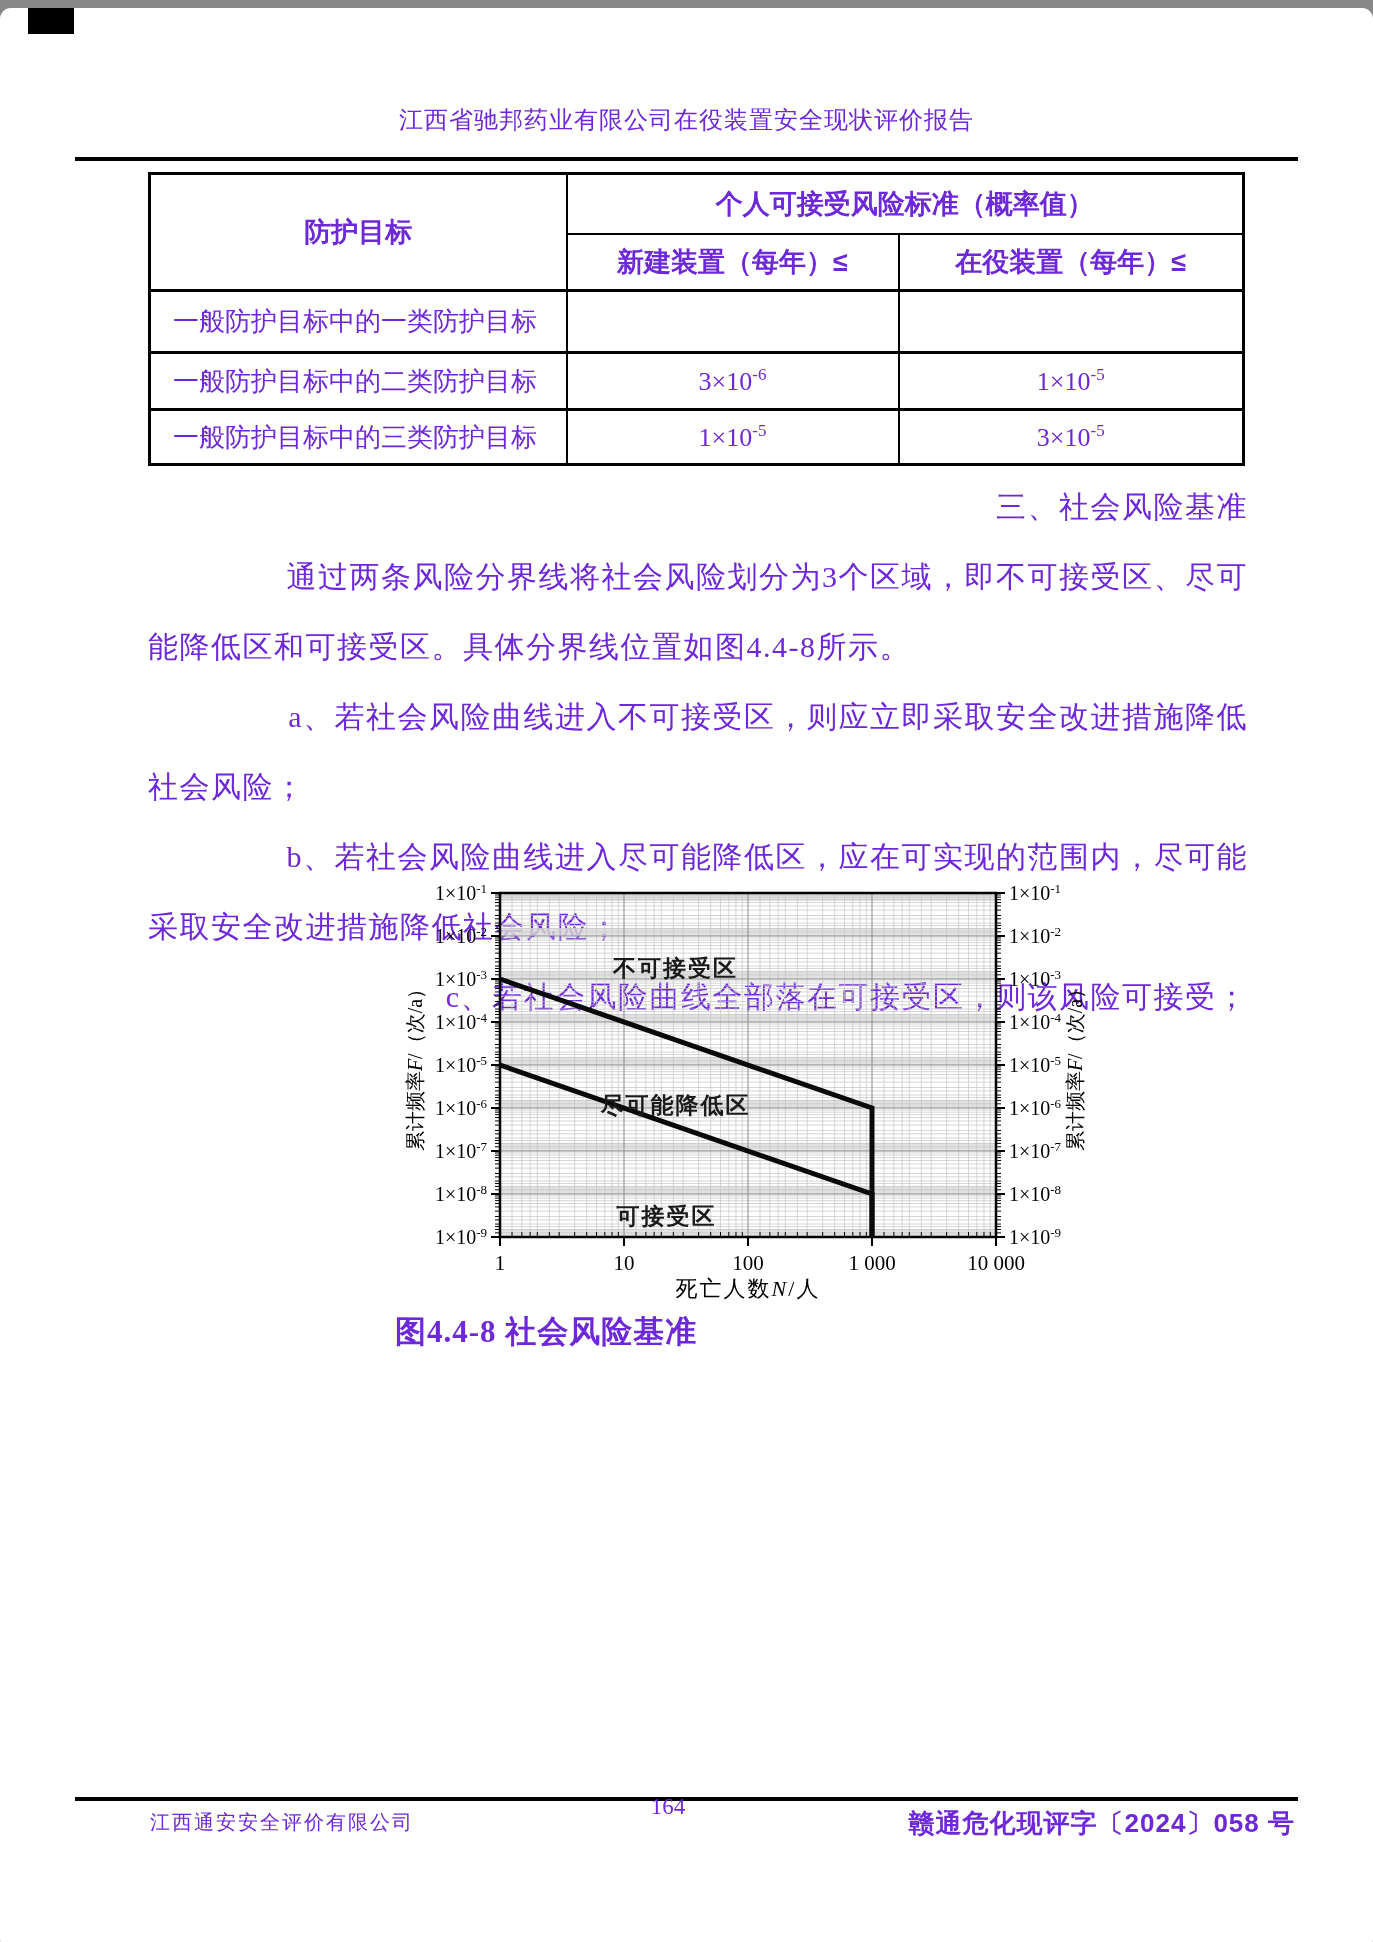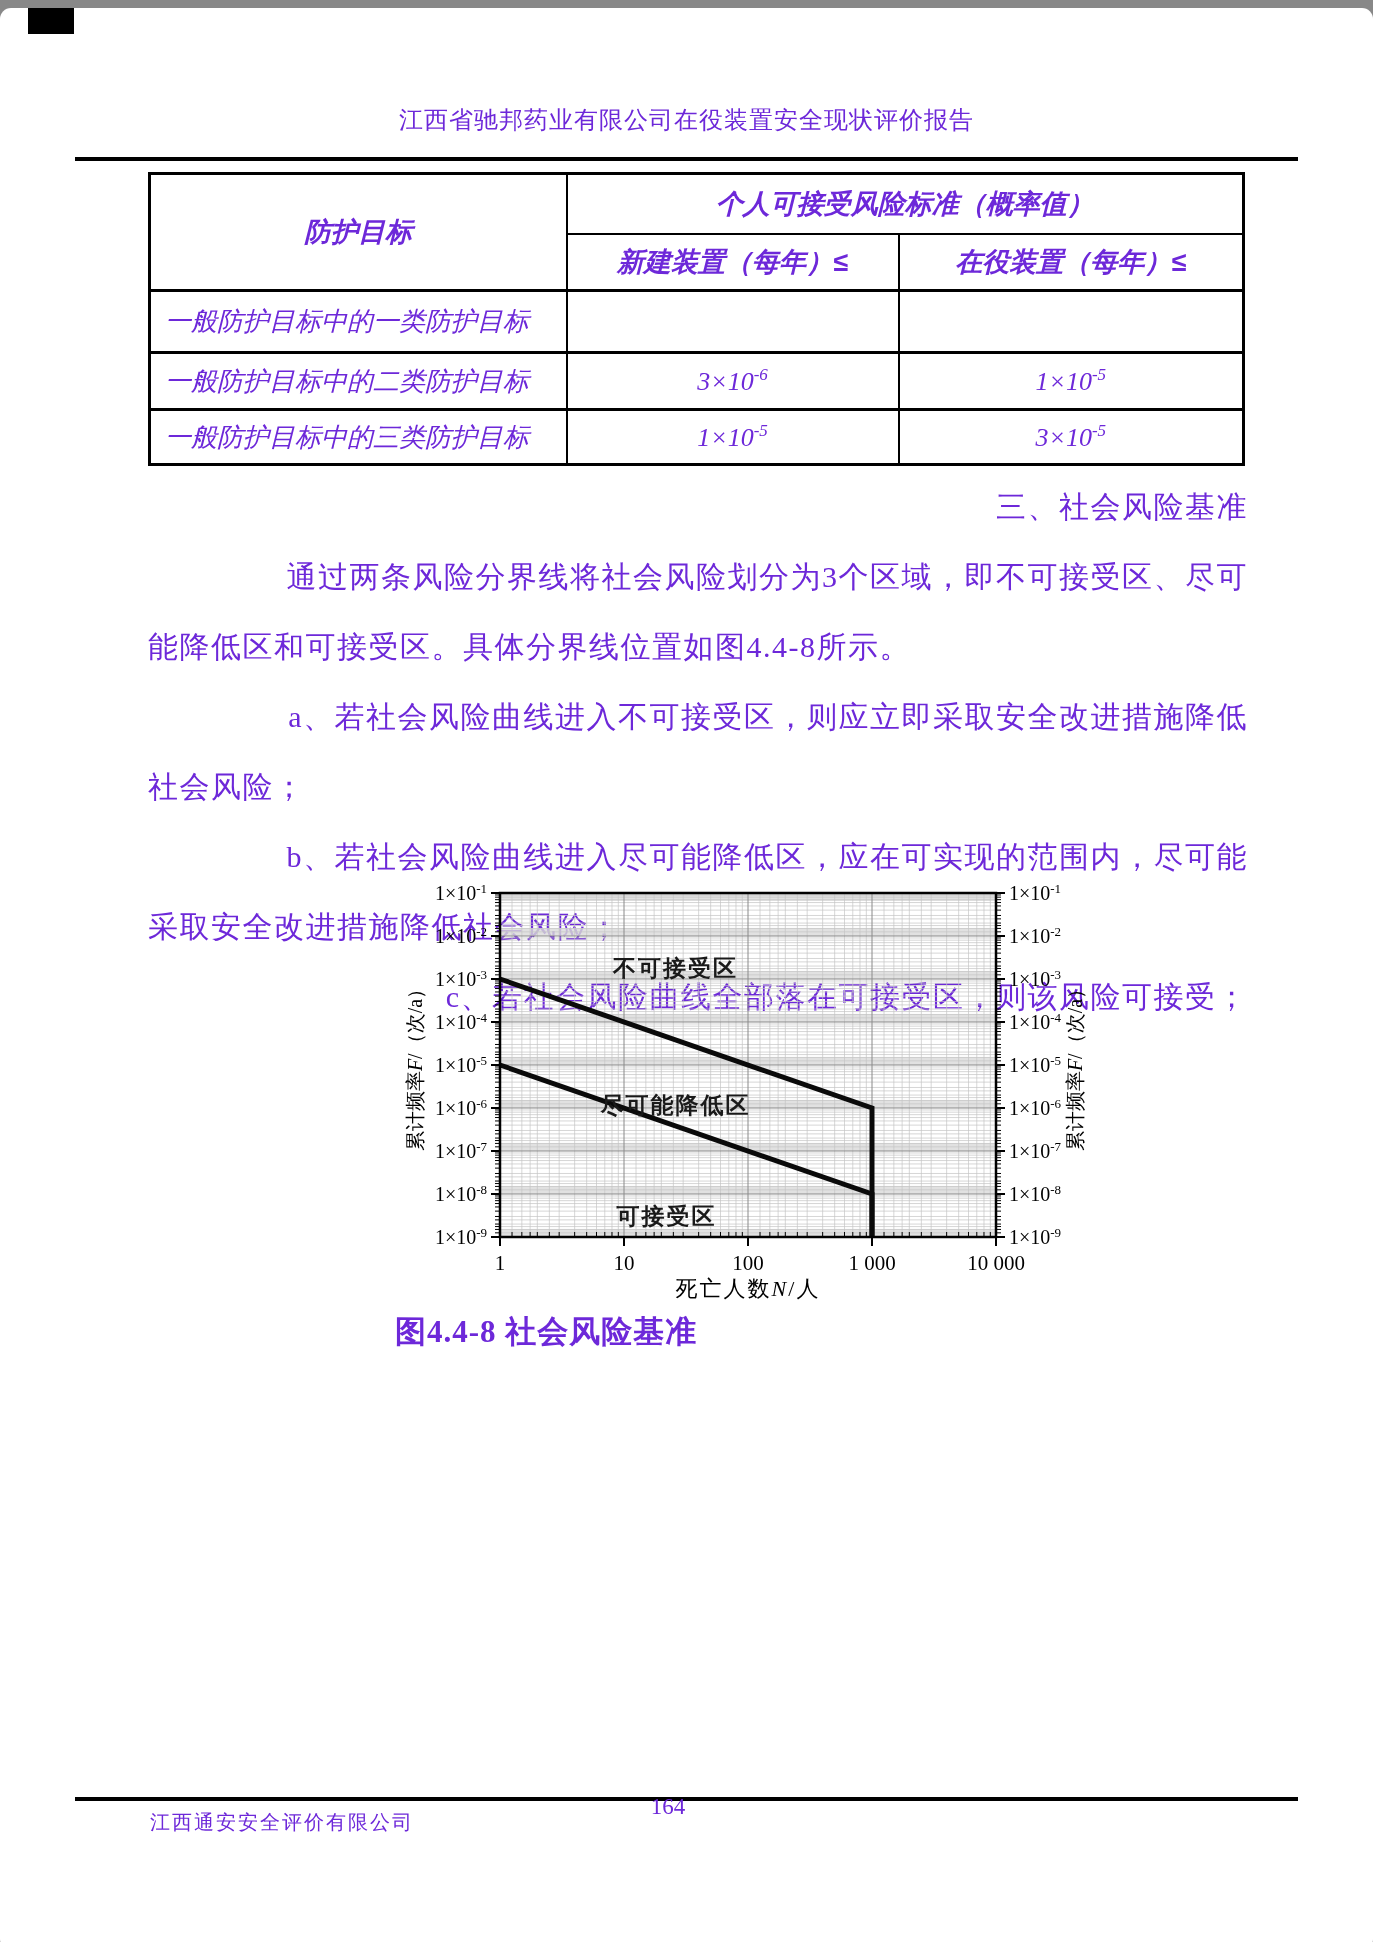--- a/index.html
+++ b/index.html
@@ -19,21 +19,21 @@
     text-align:center;font-size:24px;letter-spacing:1px;
     font-family:"Liberation Serif","DejaVu Serif",serif;
   }
   .header-rule{position:absolute;left:75px;top:149px;width:1223px;height:4px;background:#000;}
   
   table.risk{
     position:absolute;left:148px;top:164px;
     border-collapse:collapse;table-layout:fixed;
     font-size:26px;
   }
-  table.risk td{border:2px solid #000;padding:0 14px;vertical-align:middle;font-style:italic;}
+  table.risk td{border:2px solid #000;padding:0 22px;vertical-align:middle;}
   table.risk{border:3px solid #000;}
   table.risk td.hd{font-family:"Liberation Sans","DejaVu Sans",sans-serif;font-weight:bold;text-align:center;font-size:27px;}
   table.risk tr.thick td{border-top:3px solid #000;}
   table.risk td.lbl{text-align:left;font-size:26px;}
   table.risk td.val{text-align:center;font-size:26px;}
   table.risk sup{font-size:17px;}
   
   .bodytext{position:absolute;left:148px;top:468px;width:1100px;}
   .pline{
     height:70px;line-height:62px;
@@ -567,14 +567,15 @@
         <text x="280.4566951483814" y="113.02328228055784" text-anchor="middle" font-size="23" font-weight="600" fill="#1a1a1a" letter-spacing="2">不可接受区</text>
         <text x="280.4566951483814" y="249.59520641995212" text-anchor="middle" font-size="23" font-weight="600" fill="#1a1a1a" letter-spacing="2">尽可能降低区</text>
         <text x="271.4604124219536" y="361.48378604705454" text-anchor="middle" font-size="23" font-weight="600" fill="#1a1a1a" letter-spacing="2">可接受区</text>
       </svg></div>
 
   <div class="figure-caption">图4.4-8  社会风险基准</div>
 
   <div class="footer-rule"></div>
   <div class="footer-left">江西通安安全评价有限公司</div>
   <div class="page-number">164</div>
+  <div class="footer-right">赣通危化现评字〔2024〕058 号</div>
 
 </div>
 
 </body></html>

